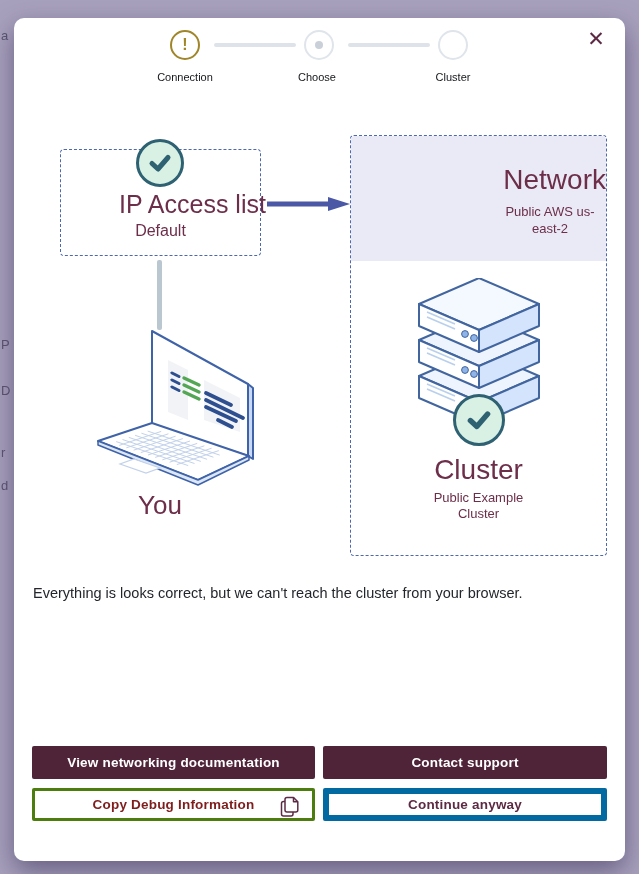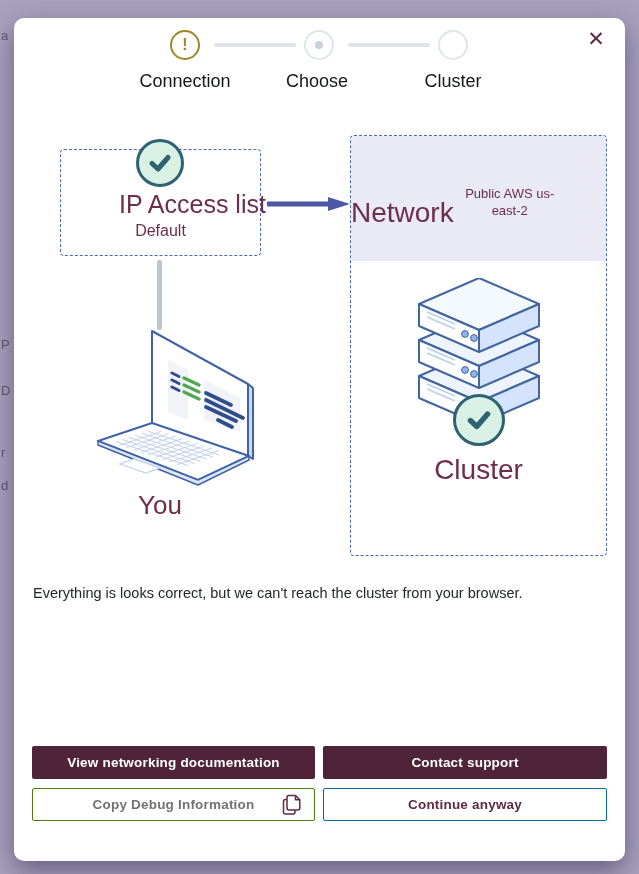--- a/index.html
+++ b/index.html
@@ -25,62 +25,62 @@
   
   .step-circle {
     position:absolute; top:12px; width:30px; height:30px; border-radius:50%;
     background:#fff; display:flex; align-items:center; justify-content:center;
   }
   .step-warn { left:156px; border:2px solid #a08629; color:#a08629; font-weight:700; font-size:16px; }
   .step-current { left:290px; border:2px solid #dfe5eb; }
   .step-current .dot { width:8px; height:8px; border-radius:50%; background:#c9d0d8; }
   .step-upcoming { left:424px; border:2px solid #dfe5eb; }
   .step-line { position:absolute; top:25px; width:82px; height:4px; background:#dde3e9; border-radius:2px; }
-  .step-label { position:absolute; top:53px; width:134px; text-align:center; font-size:18px; color:#15171b; }
+  .step-label { position:absolute; top:53px; width:134px; text-align:center; font-size:11px; color:#15171b; }
 
   
   .dashed-box { position:absolute; border:1px dashed #4d68ae; border-radius:4px; }
   .ip-box { left:46px; top:131px; width:201px; height:107px; }
   .badge {
     width:48px; height:48px; border-radius:50%; background:#d9f1e4;
     border:3px solid #2e6172; display:flex; align-items:center; justify-content:center;
   }
   .badge1 { position:absolute; left:122px; top:121px; }
   .ip-title { position:absolute; left:46px; top:172px; width:201px; text-align:center; font-size:25px; color:#6d2e49;margin-left:32px; }
   .ip-sub   { position:absolute; left:46px; top:204px; width:201px; text-align:center; font-size:16px; color:#6d2e49; }
   .arrow { position:absolute; left:252px; top:179px; }
   .vline { position:absolute; left:143px; top:242px; width:5px; height:70px; background:#bac7d1; border-radius:2px; }
   .laptop { position:absolute; left:74px; top:310px; }
   .you { position:absolute; left:86px; top:472px; width:120px; text-align:center; font-size:26px; color:#6d2e49; }
 
   .net-box { left:336px; top:117px; width:257px; height:421px; }
   .net-head {
     position:absolute; left:0; top:0; right:0; height:125px;
     background:#e9eaf6; border-radius:4px 4px 0 0;
-    display:flex; align-items:center;
+    display:flex; flex-direction:column; align-items:flex-end;
   }
   .net-title { margin-top:28px; font-size:28px; color:#6d2e49; }
   .net-sub { margin-top:7px; width:112px; text-align:center; font-size:13px; line-height:17px; color:#6d2e49; }
   .servers { position:absolute; left:50%; transform:translateX(-50%); top:142px; }
   .badge2 { position:absolute; left:50%; transform:translateX(-50%); top:258px; width:52px; height:52px; }
   .cluster-title { position:absolute; left:0; top:318px; width:100%; text-align:center; font-size:28px; color:#6d2e49; }
   .cluster-sub { position:absolute; left:50%; transform:translateX(-50%); top:354px; width:120px; text-align:center; font-size:13px; line-height:16px; color:#6d2e49; }
 
   .msg { position:absolute; left:19px; font-size:14.5px; color:#23262b;text-align:right; }
   .msg1 { top:567px; } .msg2 { top:602px; }
 
   .btn {
     position:absolute; height:33px; display:flex; align-items:center; justify-content:center;
     font-size:13.5px; font-weight:700; border-radius:2px; cursor:pointer; letter-spacing:.2px;
   }
   .btn-primary { background:#4f2438; color:#ffffff; }
   .btn-docs { left:18px; top:728px; width:283px; }
   .btn-support { left:309px; top:728px; width:284px; }
-  .btn-copy { left:18px; top:770px; width:283px; background:#fff; border:1px solid #4d7c0f; color:#737373; }
-  .btn-continue { left:309px; top:770px; width:284px; background:#fff; border:1px solid #0369a1; color:#5d2a44; }
+  .btn-copy { left:18px; top:770px; width:283px; background:#fff; border:3px solid #4d7c0f; color:#7f1d1d; }
+  .btn-continue { left:309px; top:770px; width:284px; background:#fff; border:6px solid #0369a1; color:#5d2a44; }
   .copy-ic { position:absolute; right:12px; top:5px; }
 </style>
 </head>
 <body>
 
 <span class="bg-frag" style="top:28px">a</span>
 <span class="bg-frag" style="top:337px">P</span>
 <span class="bg-frag" style="top:383px">D</span>
 <span class="bg-frag" style="top:445px">r</span>
 <span class="bg-frag" style="top:478px">d</span>
@@ -197,20 +197,21 @@
         <circle cx="56" cy="128" r="3.4"></circle>
           <circle cx="65" cy="132" r="3.4"></circle>
       </g>
     </svg>
     <div class="badge badge2">
       <svg width="28" height="28" viewBox="0 0 26 26">
           <path d="M5 13.5 L11 19 L21 7.5" fill="none" stroke="#2e6172" stroke-width="5" stroke-linecap="round" stroke-linejoin="round"></path>
         </svg>
     </div>
     <div class="cluster-title">Cluster</div>
+    <div class="cluster-sub">Public Example Cluster</div>
   </div>
 
   <div class="msg msg1">Everything is looks correct, but we can't reach the cluster from your browser.</div>
 
   <div class="btn btn-primary btn-docs">View networking documentation</div>
   <div class="btn btn-primary btn-support">Contact support</div>
   <div class="btn btn-copy">
     <span>Copy Debug Information</span>
     <svg class="copy-ic" width="20" height="22" viewBox="0 0 20 22">
       <g fill="#ffffff" stroke="#5d2a44" stroke-width="1.5" stroke-linejoin="round">

